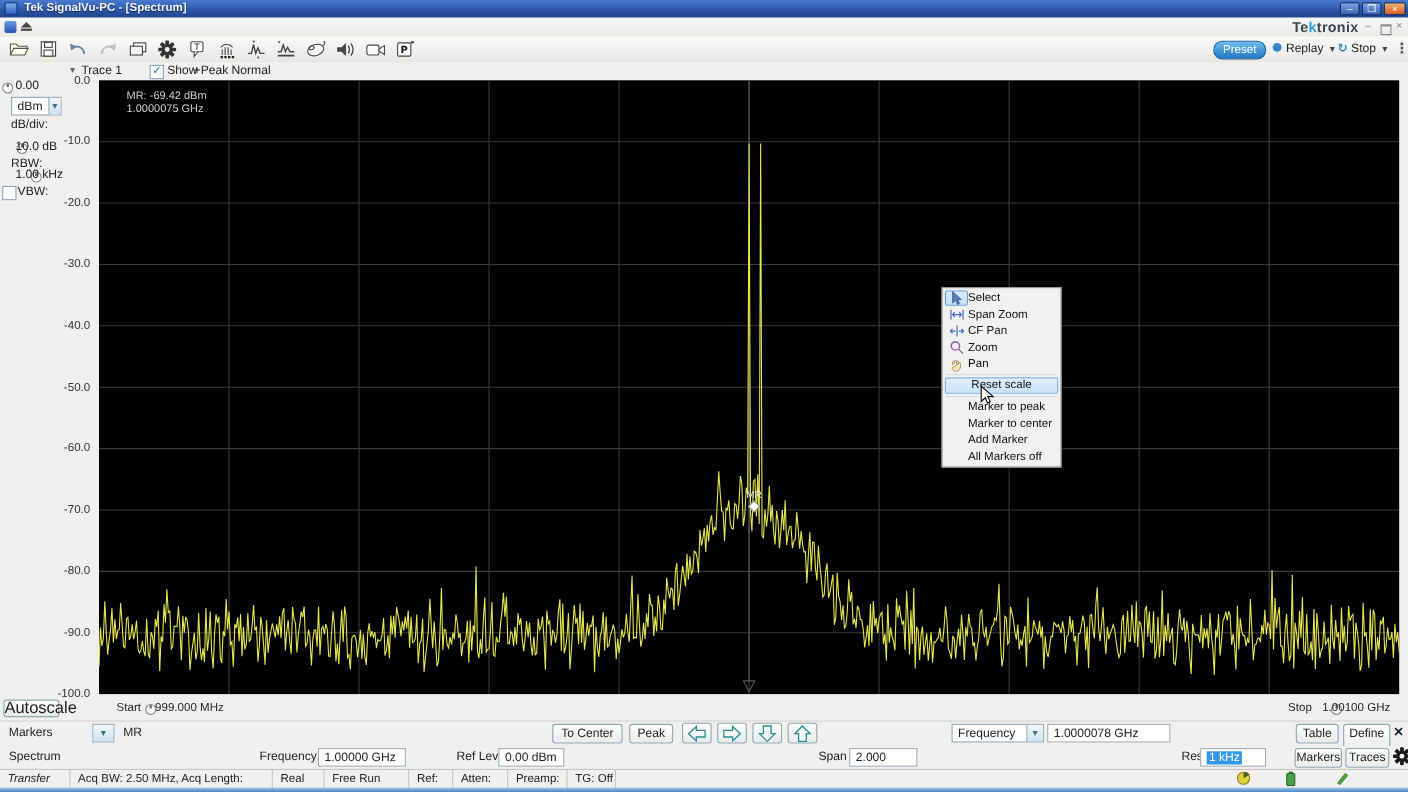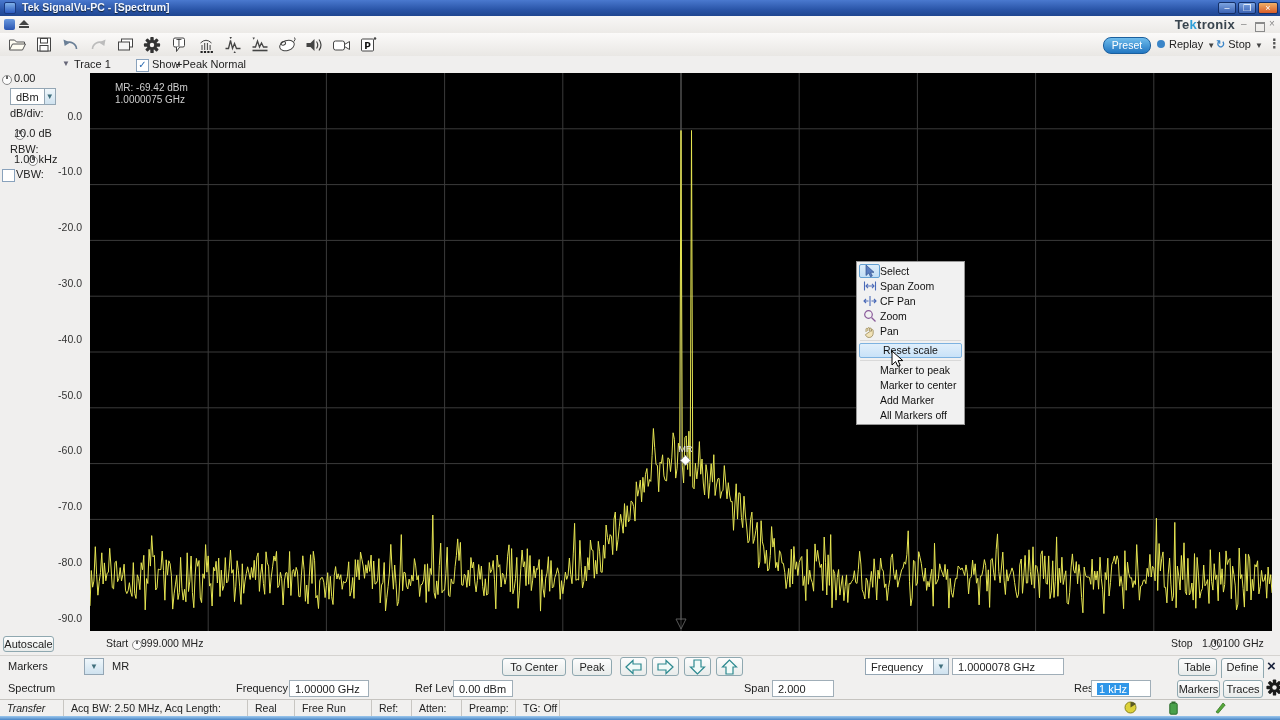--- a/index.html
+++ b/index.html
@@ -42,21 +42,21 @@
   .btn{display:inline-block;border:1px solid #8fa8b0;border-radius:3px;background:linear-gradient(#fdfdfd,#e8ebea);font-size:11px;color:#222;text-align:center;box-sizing:border-box;}
   
   .knob{display:inline-block;width:8px;height:8px;border:1px solid #8a8a8a;border-radius:50%;background:#fcfcfc;position:relative;}
   .knob::after{content:"";position:absolute;left:3px;top:0px;width:1.5px;height:3px;background:#666;}
   .combo{display:inline-flex;border:1px solid #94a6b4;background:#fff;height:17px;align-items:center;box-sizing:border-box;}
   .combo .txt{padding:0 5px;font-size:11px;}
   .combo .caretbox{width:14px;height:100%;background:linear-gradient(#f0f7fb,#cfe2ef);border-left:1px solid #94a6b4;color:#41707e;font-size:8px;display:flex;align-items:center;justify-content:center;margin-left:auto;}
   .field{display:inline-block;border:1px solid #a0aeb8;background:#fff;height:17px;line-height:16px;padding:0 5px;font-size:11px;box-sizing:border-box;}
   
   #chart{left:90px;top:73px;width:1182px;height:558px;background:#000;}
-  #y-ticks{left:40px;top:73px;width:46px;height:558px;margin-top:43px;}
+  #y-ticks{left:40px;top:73px;width:46px;height:558px;}
   .ytick{position:absolute;right:4px;width:42px;text-align:right;font-size:10.5px;color:#333;}
   #readout{left:115px;top:82px;color:#cfcfcf;font-size:10px;line-height:12px;}
   
   #row-markers{left:0;top:655px;width:1280px;height:22px;background:#f1f0ef;border-top:1px solid #d5d3d0;border-bottom:1px solid #d5d3d0;}
   #row-spectrum{left:0;top:678px;width:1280px;height:21px;background:#f1f0ef;}
   #statusbar{left:0;top:699px;width:1280px;height:17px;background:#f1f0ef;border-top:1px solid #c6c4c0;display:flex;align-items:center;}
   .seg{height:17px;line-height:17px;padding-left:7px;border-right:1px solid #c8c6c2;font-size:10.5px;color:#222;box-sizing:border-box;flex:none;}
   #bottom-strip{left:0;top:716px;width:1280px;height:4px;background:linear-gradient(#9cc8ee,#4a86c6);}
   
   #context-menu{left:856px;top:261px;width:107px;background:#f1f1f1;border:1px solid #979797;box-shadow:2px 3px 5px rgba(0,0,0,.4);padding:2px 0;z-index:40;}
@@ -221,21 +221,21 @@
       <span class="caretbox">▼</span>
     </span>
   <span class="abs lbl" style="left:10px;top:107px;">dB/div:</span>
   <span class="abs knob" style="left:2px;top:130px;"></span>
   <span class="abs lbl" style="left:14px;top:127px;">10.0 dB</span>
   <span class="abs lbl" style="left:10px;top:143px;">RBW:</span>
   <span class="abs knob" style="left:2px;top:156px;"></span>
   <span class="abs lbl" style="left:14px;top:153px;">1.00 kHz</span>
   <span class="abs cb" style="left:2px;top:169px;"></span>
   <span class="abs lbl" style="left:16px;top:168px;">VBW:</span>
-  <span class="abs btn" style="left:3px;top:636px;width:51px;height:16px;line-height:14px;font-size:11px;">Autoscale</span>
+  <span class="abs btn" style="left:3px;top:636px;width:51px;height:16px;line-height:14px;font-size:15px;">Autoscale</span>
 
   
   <div class="abs" id="y-ticks">
       <div class="ytick" style="top: -6.5px;">0.0</div>
       <div class="ytick" style="top: 49.3px;">-10.0</div>
       <div class="ytick" style="top: 105.1px;">-20.0</div>
       <div class="ytick" style="top: 160.9px;">-30.0</div>
       <div class="ytick" style="top: 216.7px;">-40.0</div>
       <div class="ytick" style="top: 272.5px;">-50.0</div>
       <div class="ytick" style="top: 328.3px;">-60.0</div>

